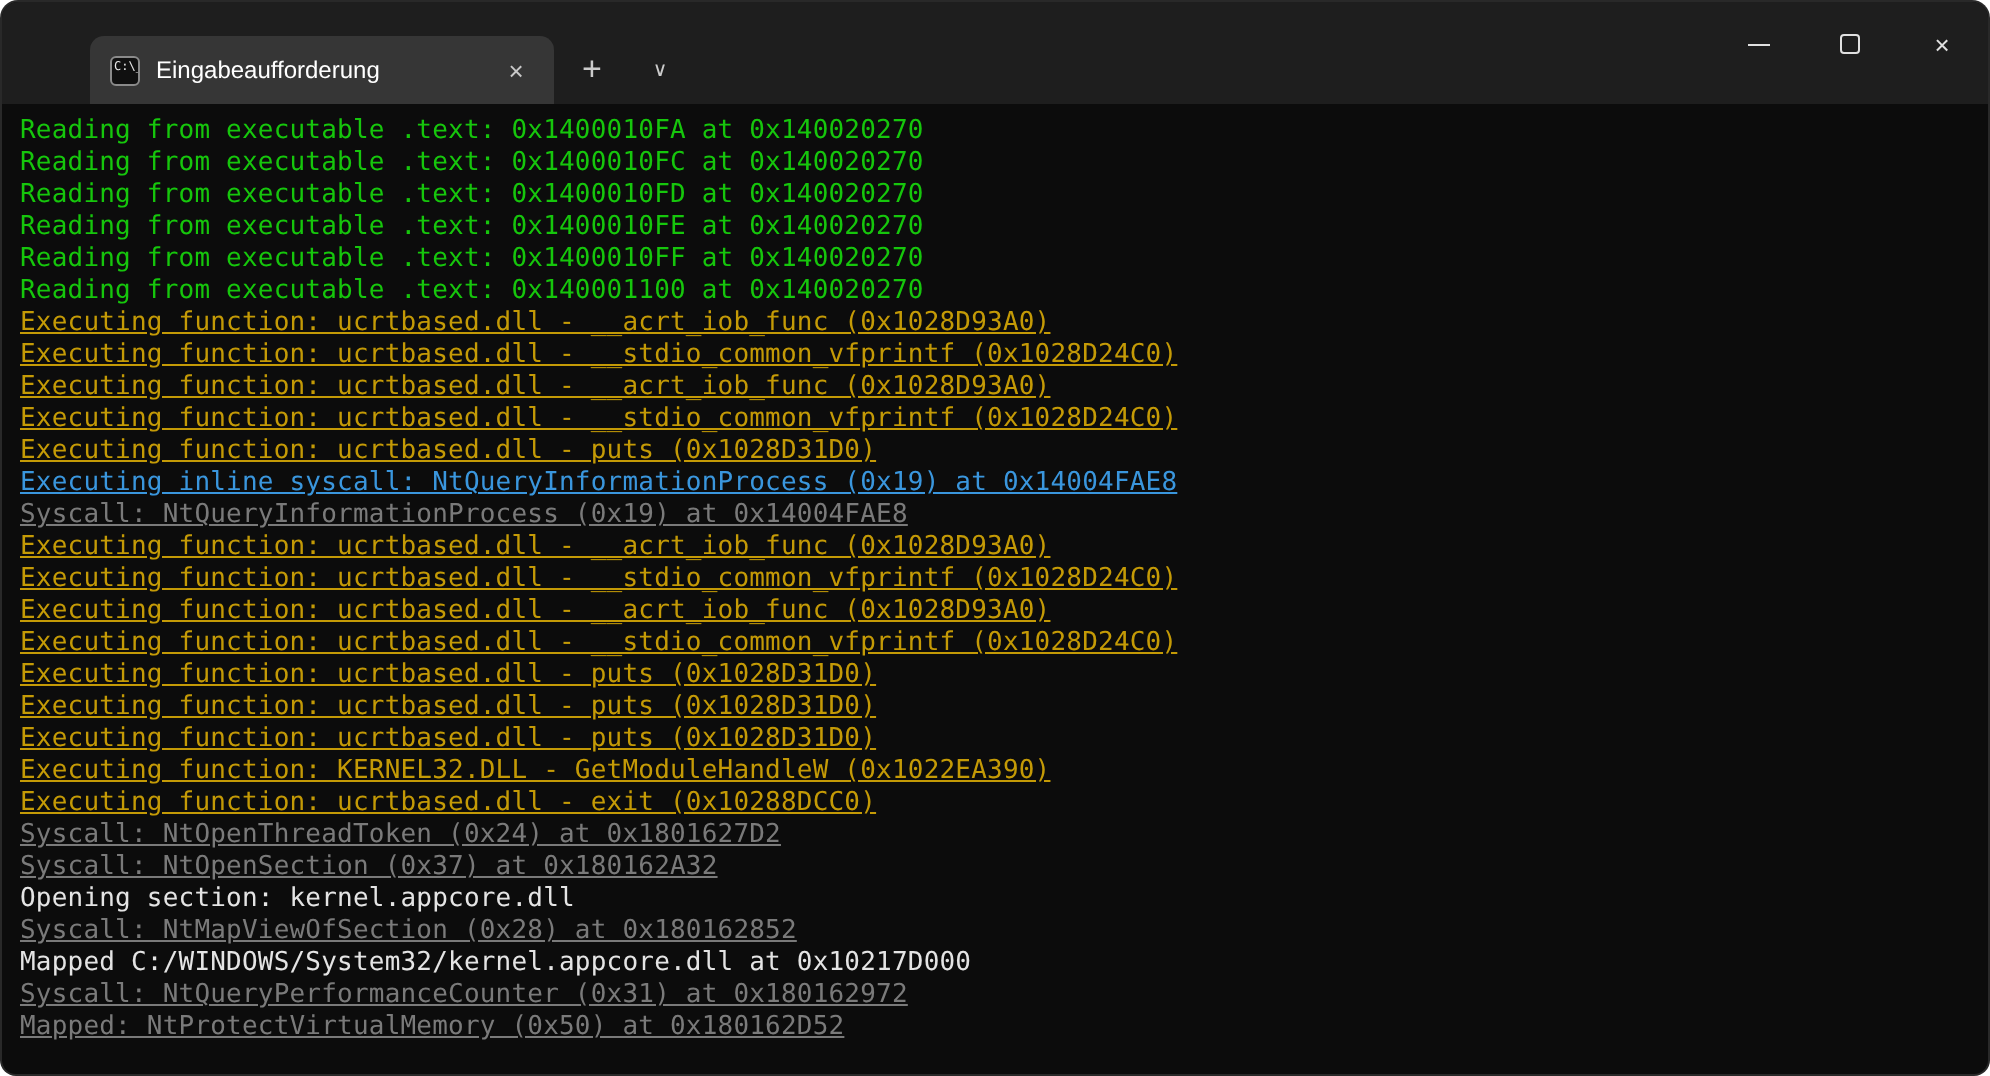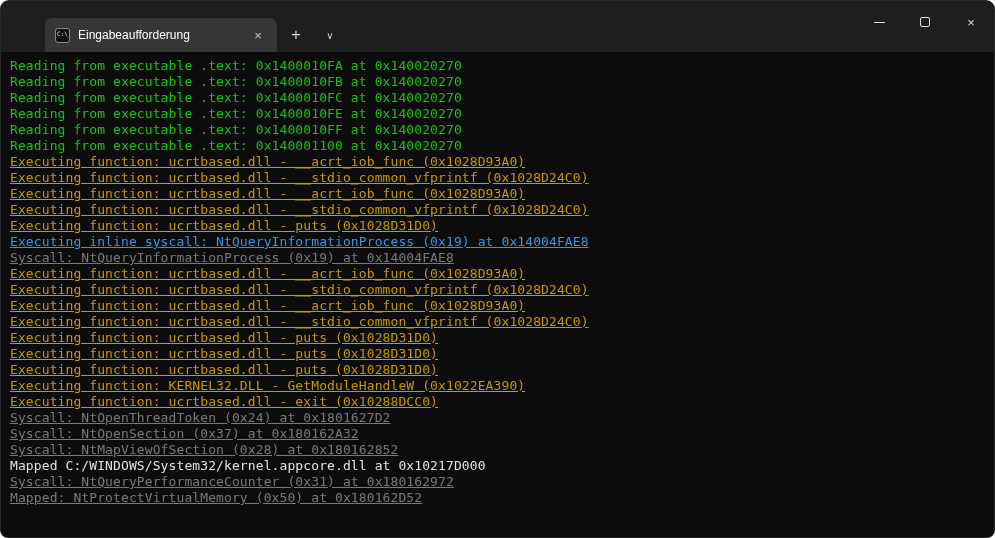--- a/index.html
+++ b/index.html
@@ -135,22 +135,22 @@
       </div>
     <div class="win-btn">
         <span class="max-glyph"></span>
       </div>
     <div class="win-btn close">×</div>
   </div>
 </div>
 
 <div class="terminal">
     <div class="line green">Reading from executable .text: 0x1400010FA at 0x140020270</div>
-    <div class="line green">Reading from executable .text: 0x1400010FB at 0x140020270</div>
     <div class="line green">Reading from executable .text: 0x1400010FC at 0x140020270</div>
+    <div class="line green">Reading from executable .text: 0x1400010FD at 0x140020270</div>
     <div class="line green">Reading from executable .text: 0x1400010FE at 0x140020270</div>
     <div class="line green">Reading from executable .text: 0x1400010FF at 0x140020270</div>
     <div class="line green">Reading from executable .text: 0x140001100 at 0x140020270</div>
     <div class="line yellow">Executing function: ucrtbased.dll - __acrt_iob_func (0x1028D93A0)</div>
     <div class="line yellow">Executing function: ucrtbased.dll - __stdio_common_vfprintf (0x1028D24C0)</div>
     <div class="line yellow">Executing function: ucrtbased.dll - __acrt_iob_func (0x1028D93A0)</div>
     <div class="line yellow">Executing function: ucrtbased.dll - __stdio_common_vfprintf (0x1028D24C0)</div>
     <div class="line yellow">Executing function: ucrtbased.dll - puts (0x1028D31D0)</div>
     <div class="line cyan">Executing inline syscall: NtQueryInformationProcess (0x19) at 0x14004FAE8</div>
     <div class="line gray">Syscall: NtQueryInformationProcess (0x19) at 0x14004FAE8</div>
@@ -158,17 +158,18 @@
     <div class="line yellow">Executing function: ucrtbased.dll - __stdio_common_vfprintf (0x1028D24C0)</div>
     <div class="line yellow">Executing function: ucrtbased.dll - __acrt_iob_func (0x1028D93A0)</div>
     <div class="line yellow">Executing function: ucrtbased.dll - __stdio_common_vfprintf (0x1028D24C0)</div>
     <div class="line yellow">Executing function: ucrtbased.dll - puts (0x1028D31D0)</div>
     <div class="line yellow">Executing function: ucrtbased.dll - puts (0x1028D31D0)</div>
     <div class="line yellow">Executing function: ucrtbased.dll - puts (0x1028D31D0)</div>
     <div class="line yellow">Executing function: KERNEL32.DLL - GetModuleHandleW (0x1022EA390)</div>
     <div class="line yellow">Executing function: ucrtbased.dll - exit (0x10288DCC0)</div>
     <div class="line gray">Syscall: NtOpenThreadToken (0x24) at 0x1801627D2</div>
     <div class="line gray">Syscall: NtOpenSection (0x37) at 0x180162A32</div>
+    <div class="line white">Opening section: kernel.appcore.dll</div>
     <div class="line gray">Syscall: NtMapViewOfSection (0x28) at 0x180162852</div>
     <div class="line white">Mapped C:/WINDOWS/System32/kernel.appcore.dll at 0x10217D000</div>
     <div class="line gray">Syscall: NtQueryPerformanceCounter (0x31) at 0x180162972</div>
     <div class="line gray">Mapped: NtProtectVirtualMemory (0x50) at 0x180162D52</div>
   </div>
 
 </body></html>

